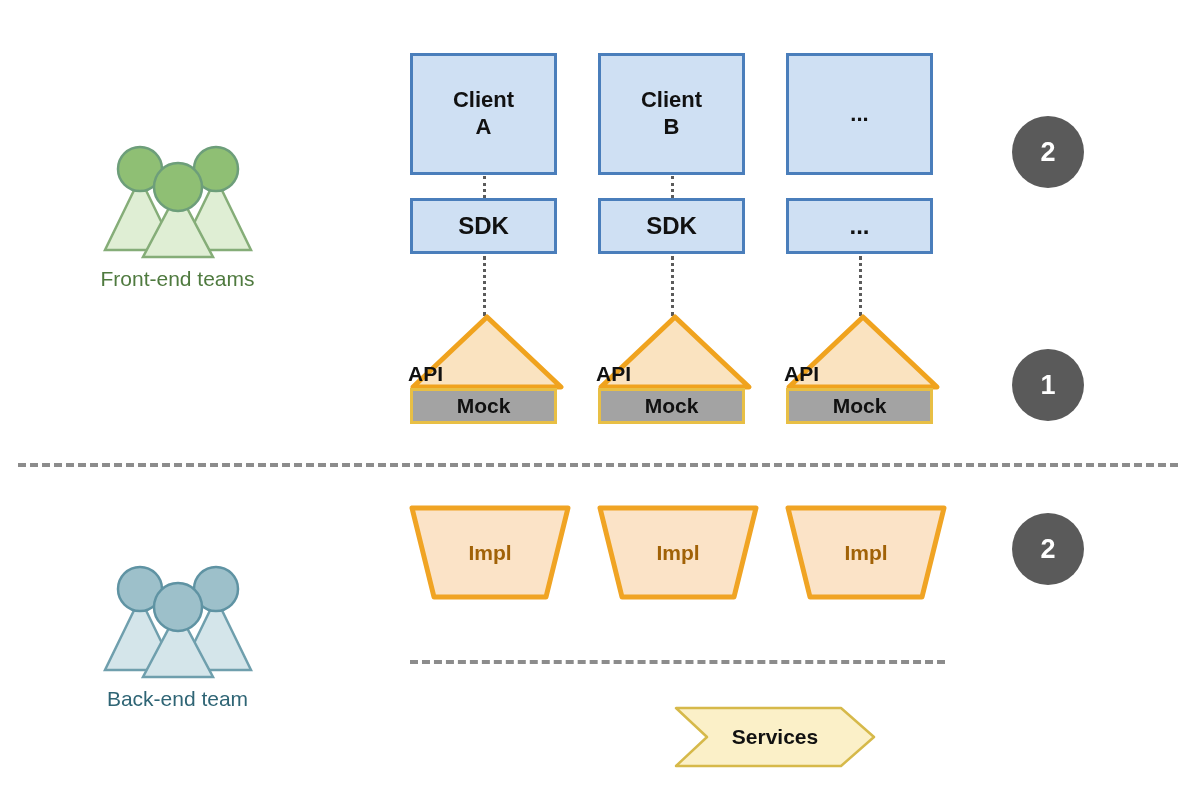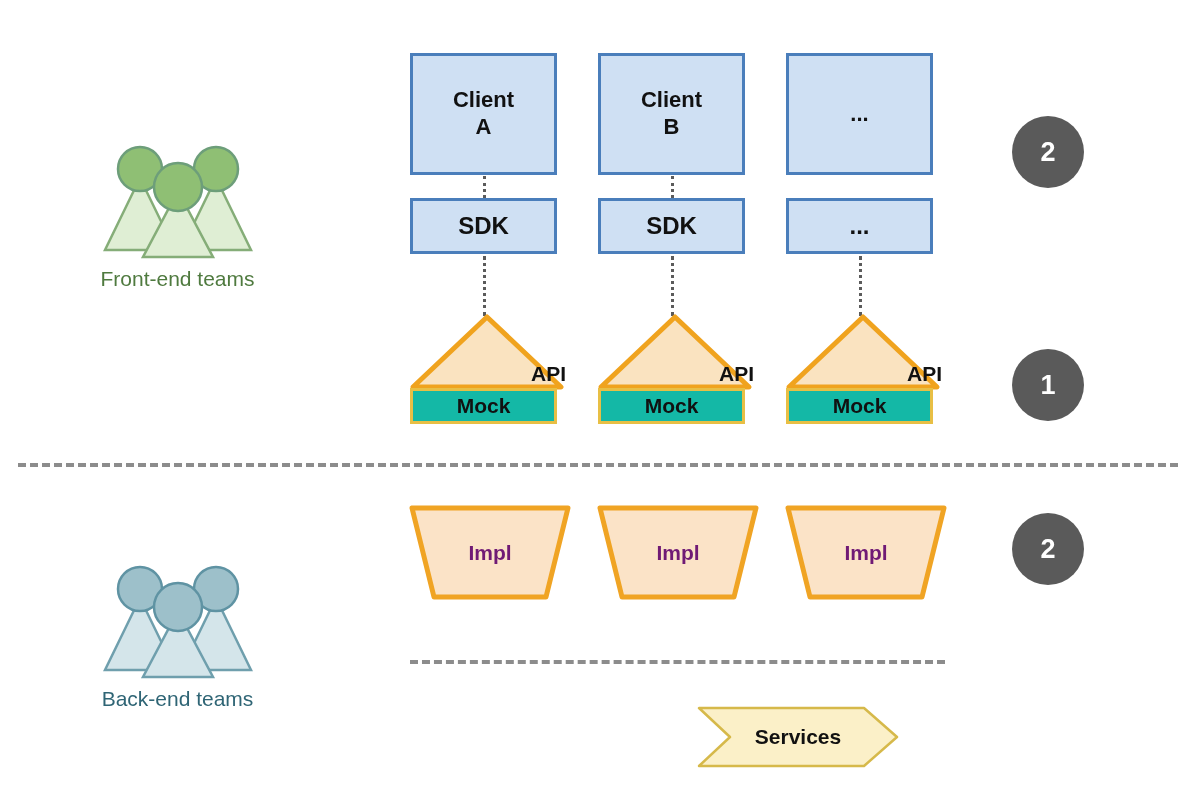--- a/index.html
+++ b/index.html
@@ -35,30 +35,30 @@
   .client-box { font-size: 22px; }
   .sdk-box { font-size: 24px; }
 
   
   .api-wrap { position: absolute; }
   .api-wrap svg { display: block; }
   .api-label {
     position: absolute;
     left: 0; right: 0;
     bottom: 6px;
-    text-align: right;
+    text-align: left;
     font-size: 21px;
     font-weight: bold;
     color: #111111;
     pointer-events: none;
   }
 
   
   .mock-box {
-    background: #14b8a6;
+    background: #a3a3a3;
     border: 3px solid #e8bf45;
     box-sizing: border-box;
     display: flex;
     align-items: center;
     justify-content: center;
     font-size: 21px;
     font-weight: bold;
     color: #111111;
   }
 
@@ -66,21 +66,21 @@
   .impl-wrap { position: absolute; }
   .impl-wrap svg { display: block; }
   .impl-label {
     position: absolute;
     left: 0; right: 0;
     top: 50%;
     transform: translateY(-50%);
     text-align: center;
     font-size: 21px;
     font-weight: bold;
-    color: #701a75;
+    color: #a16207;
     pointer-events: none;
   }
 
   
   .cyl-wrap { position: absolute; }
   .cyl-wrap svg { display: block; }
   .cyl-label {
     position: absolute;
     left: 0; right: 0;
     top: 52%;
@@ -169,21 +169,21 @@
 
   <div class="team-group" style="left:95px; top:565px; width:165px; height:130px;">
     <svg width="165" height="115" viewBox="0 0 165 115">
       <polygon points="45,105 10,105 45,33 80,105" fill="#d4e5ea" stroke="#6f9fad" stroke-width="2.5"></polygon>
       <circle cx="45" cy="24" r="22" fill="#9dc0ca" stroke="#5f93a3" stroke-width="2.5"></circle>
       <polygon points="121,105 86,105 121,33 156,105" fill="#d4e5ea" stroke="#6f9fad" stroke-width="2.5"></polygon>
       <circle cx="121" cy="24" r="22" fill="#9dc0ca" stroke="#5f93a3" stroke-width="2.5"></circle>
       <polygon points="83,112 48,112 83,46 118,112" fill="#d4e5ea" stroke="#6f9fad" stroke-width="2.5"></polygon>
       <circle cx="83" cy="42" r="24" fill="#9dc0ca" stroke="#5f93a3" stroke-width="2.5"></circle>
     </svg>
-    <div class="team-label back" style="top:122px;">Back-end teams</div>
+    <div class="team-label back" style="top:122px;">Back-end team</div>
   </div>
 
   <div class="abs blue-box client-box" style="left:410px; top:53px; width:147px; height:122px;">
     <span>
       <span>Client</span><br>
       <span>A</span>
     </span>
   </div>
   <div class="dotline" style="left:483px; top:176px; height:22px;"></div>
   <div class="abs blue-box sdk-box" style="left:410px; top:198px; width:147px; height:56px;">SDK</div>
@@ -249,20 +249,20 @@
   </div>
 
   <div class="dashline" style="left:18px; top:463px; width:1160px;"></div>
   <div class="dashline" style="left:410px; top:660px; width:535px;"></div>
 
   <div class="badge" style="left:1012px; top:116px; width:72px; height:72px;">2</div>
   <div class="badge" style="left:1012px; top:349px; width:72px; height:72px;">1</div>
   <div class="badge" style="left:1012px; top:513px; width:72px; height:72px;">2</div>
 
 
-  <div class="svc-wrap" style="left:696px; top:705px; width:204px; height:64px;">
+  <div class="svc-wrap" style="left:673px; top:705px; width:204px; height:64px;">
     <svg width="204" height="64" viewBox="0 0 204 64">
       <polygon points="3,3 168,3 201,32 168,61 3,61 34,32" fill="#fbf0c8" stroke="#d6b94a" stroke-width="2.5" stroke-linejoin="round"></polygon>
     </svg>
     <div class="svc-label">Services</div>
   </div>
 
 </div>
 
 </body></html>

